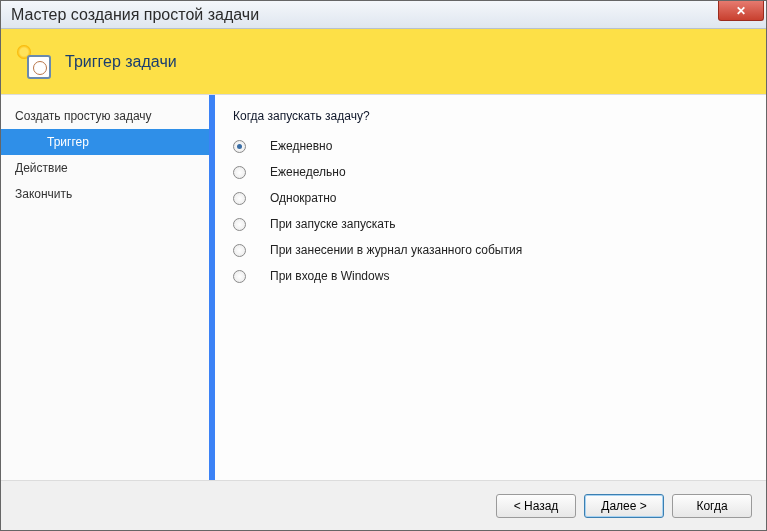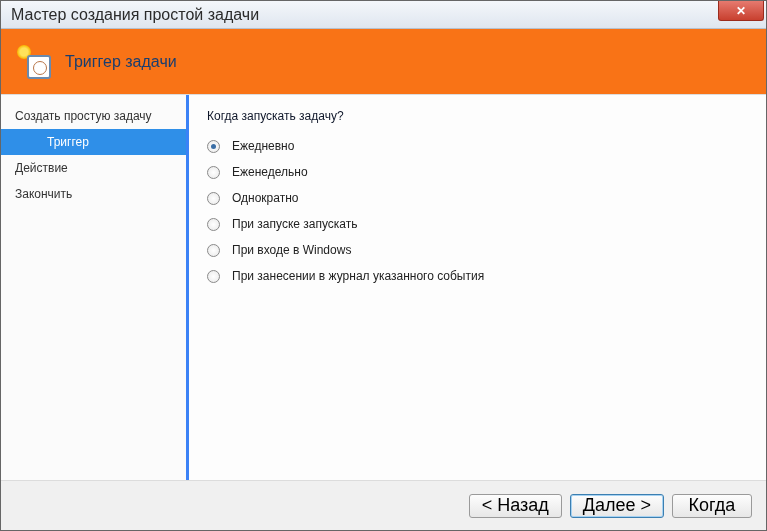--- a/index.html
+++ b/index.html
@@ -35,21 +35,21 @@
     background: linear-gradient(#e67a6f, #c8402f);
     border: 1px solid #9a2b1d;
     border-top: none;
     border-radius: 0 0 3px 3px;
     display: flex; align-items: center; justify-content: center;
     color: #fff; font-weight: bold; font-size: 12px;
     cursor: pointer;
   }
   .header {
     height: 66px;
-    background: #f97316;
+    background: #fde047;
     border-bottom: 1px solid #dcdcdc;
     display: flex; align-items: center;
     padding: 0 16px;
     gap: 14px;
   }
   .header-icon {
     width: 34px; height: 34px;
     position: relative;
     flex: 0 0 auto;
   }
@@ -75,23 +75,23 @@
     font-size: 16px;
     color: #1a3e6f;
   }
   .body {
     flex: 1 1 auto;
     display: flex;
     background: #fdfdfd;
     min-height: 0;
   }
   .sidebar {
-    width: 188px;
+    width: 214px;
     background: #fbfbfb;
-    border-right: 3px solid #3b82f6;
+    border-right: 6px solid #3b82f6;
     padding-top: 8px;
   }
   .side-item {
     padding: 4px 14px;
     font-size: 12px;
     color: #333;
     cursor: pointer;
     line-height: 18px;
   }
   .side-item.active {
@@ -103,21 +103,21 @@
     flex: 1;
     padding: 14px 18px;
   }
   .question {
     font-size: 12px;
     color: #0f172a;
     margin-bottom: 16px;
   }
   .radio-row {
     display: flex; align-items: center;
-    gap: 12px;
+    gap: 24px;
     margin: 0 0 12px 0;
   }
   .radio {
     width: 13px; height: 13px;
     border: 1px solid #8a8a8a;
     border-radius: 50%;
     background: radial-gradient(#fff, #e8e8e8);
     display: inline-flex; align-items: center; justify-content: center;
     flex: 0 0 auto;
     cursor: pointer;
@@ -136,21 +136,21 @@
     display: flex;
     align-items: center;
     justify-content: flex-end;
     gap: 8px;
     padding: 0 14px;
   }
   .btn {
     min-width: 80px;
     height: 24px;
     padding: 0 12px;
-    font-size: 18px;
+    font-size: 12px;
     background: linear-gradient(#fdfdfd, #e7e7e7);
     border: 1px solid #9a9a9a;
     border-radius: 3px;
     cursor: pointer;
     display: inline-flex; align-items: center; justify-content: center;
   }
   .btn.default {
     border: 1px solid #3c7fb1;
     box-shadow: 0 0 0 1px #a6d2f2 inset;
   }
@@ -198,25 +198,25 @@
       <div class="radio-row">
         <span class="radio"></span>
         <span class="radio-label">Однократно</span>
       </div>
       <div class="radio-row">
         <span class="radio"></span>
         <span class="radio-label">При запуске запускать</span>
       </div>
       <div class="radio-row">
         <span class="radio"></span>
+        <span class="radio-label">При занесении в журнал указанного события</span>
+      </div>
+      <div class="radio-row">
+        <span class="radio"></span>
         <span class="radio-label">При входе в Windows</span>
-      </div>
-      <div class="radio-row">
-        <span class="radio"></span>
-        <span class="radio-label">При занесении в журнал указанного события</span>
       </div>
     </div>
 
   </div>
 
   <div class="footer">
     <button class="btn">&lt; Назад</button>
     <button class="btn default">Далее &gt;</button>
     <button class="btn">Когда</button>
   </div>

